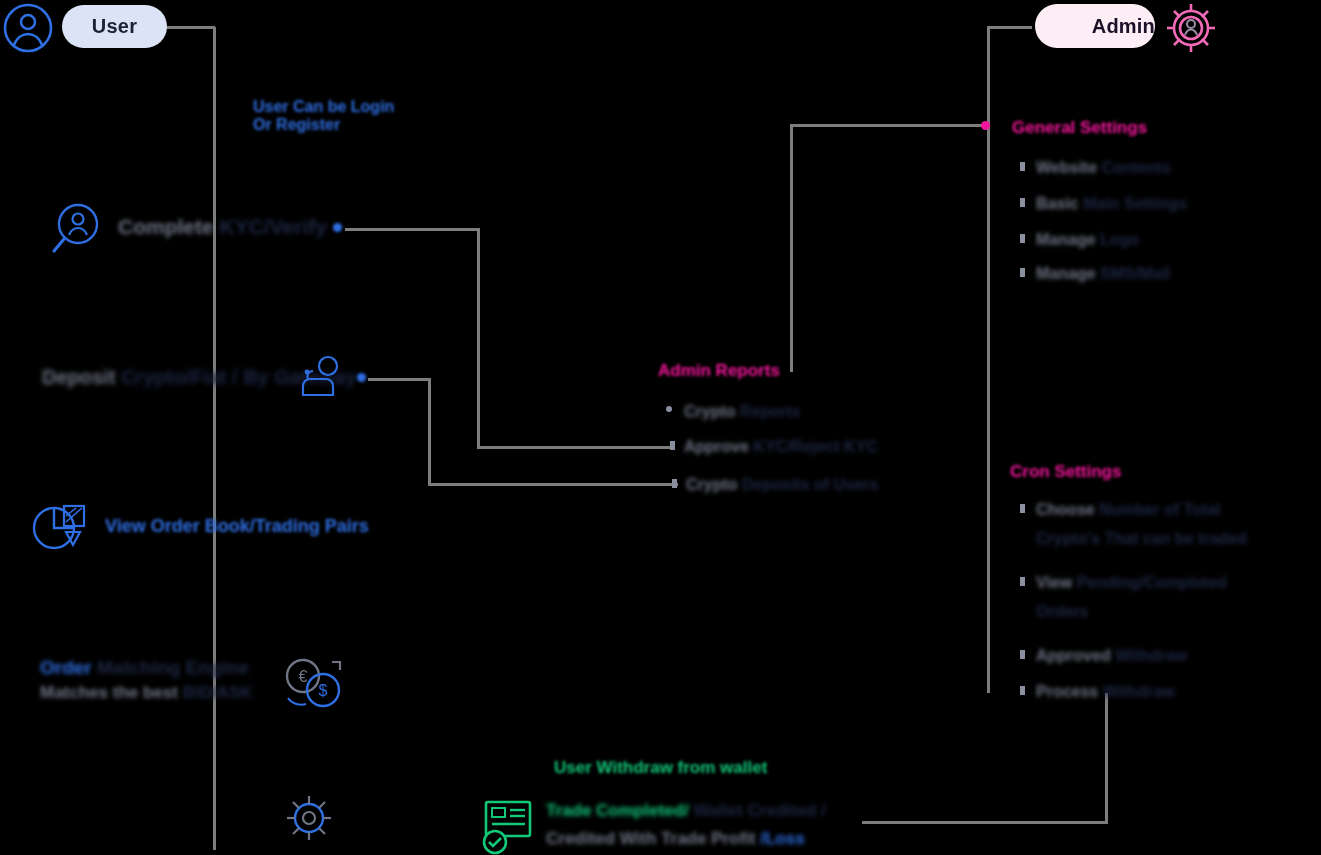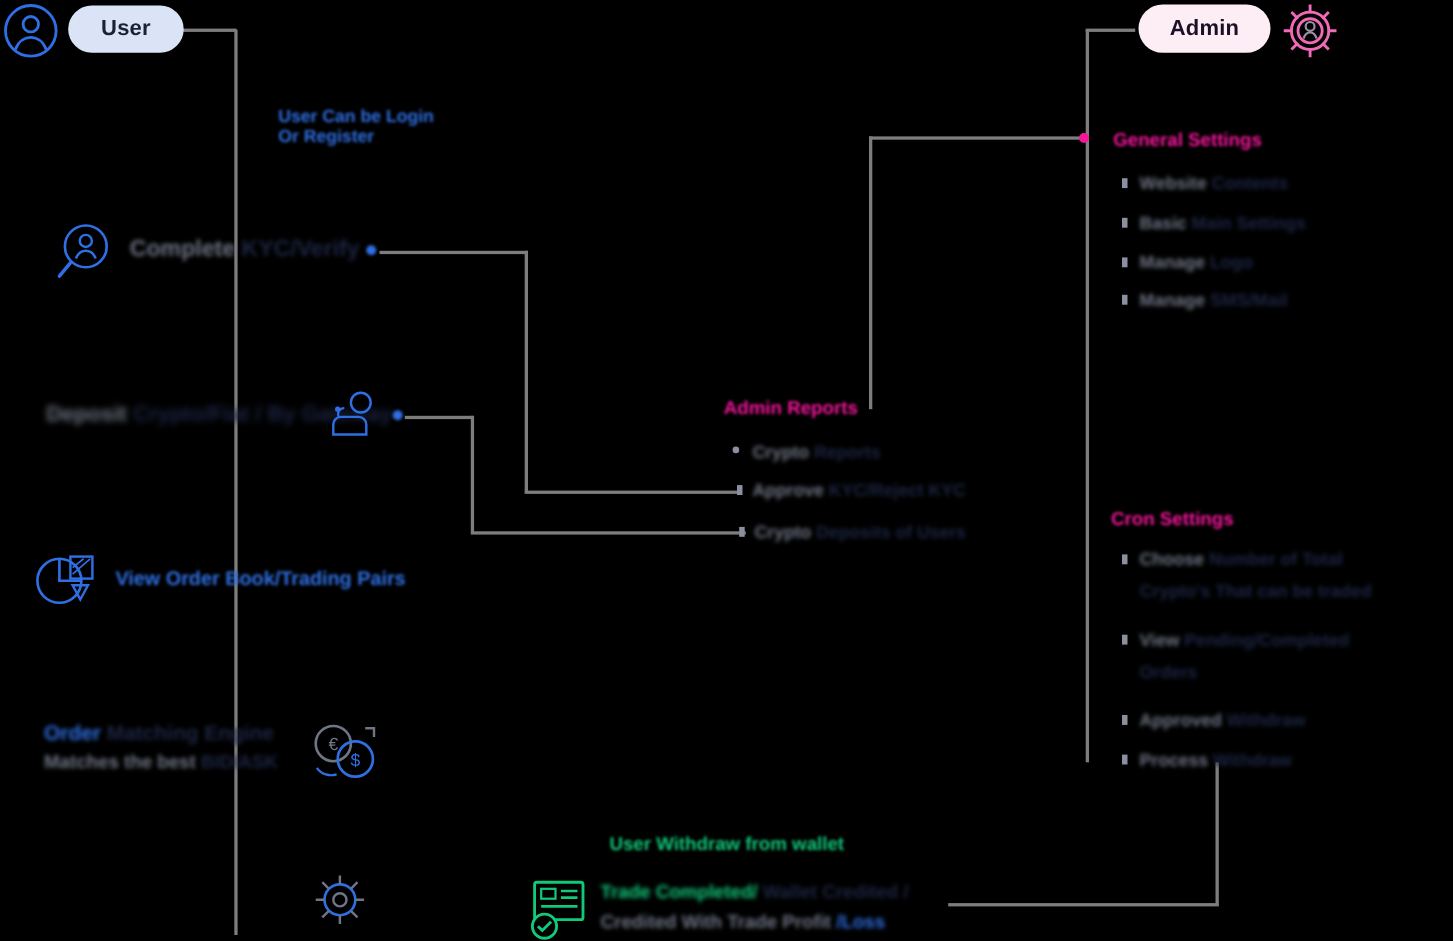--- a/index.html
+++ b/index.html
@@ -201,21 +201,21 @@
       <line x1="34" y1="47" x2="34" y2="55"></line>
       <line x1="12" y1="33" x2="20" y2="33"></line>
       <line x1="48" y1="33" x2="56" y2="33"></line>
       <line x1="18" y1="17" x2="24" y2="23"></line>
       <line x1="44" y1="43" x2="50" y2="49"></line>
       <line x1="50" y1="17" x2="44" y2="23"></line>
       <line x1="24" y1="43" x2="18" y2="49"></line>
     </g>
   </svg>
 
-  <div class="pill pill-admin" style="left:1035px; top:4px; width:120px; height:44px;">
+  <div class="pill pill-admin" style="left:1035px; top:4px; width:120px; height:44px;justify-content:flex-end;">
     <span>Admin</span>
   </div>
   <svg class="icon" style="left:1162px; top:0px;" width="58" height="58" viewBox="0 0 58 58">
     <g stroke="#f06ab8" stroke-width="2.6" fill="none">
       <circle cx="29" cy="28" r="17"></circle>
       <circle cx="29" cy="28" r="11"></circle>
       <line x1="29" y1="4" x2="29" y2="12"></line>
       <line x1="29" y1="44" x2="29" y2="52"></line>
       <line x1="5" y1="28" x2="13" y2="28"></line>
       <line x1="45" y1="28" x2="53" y2="28"></line>

